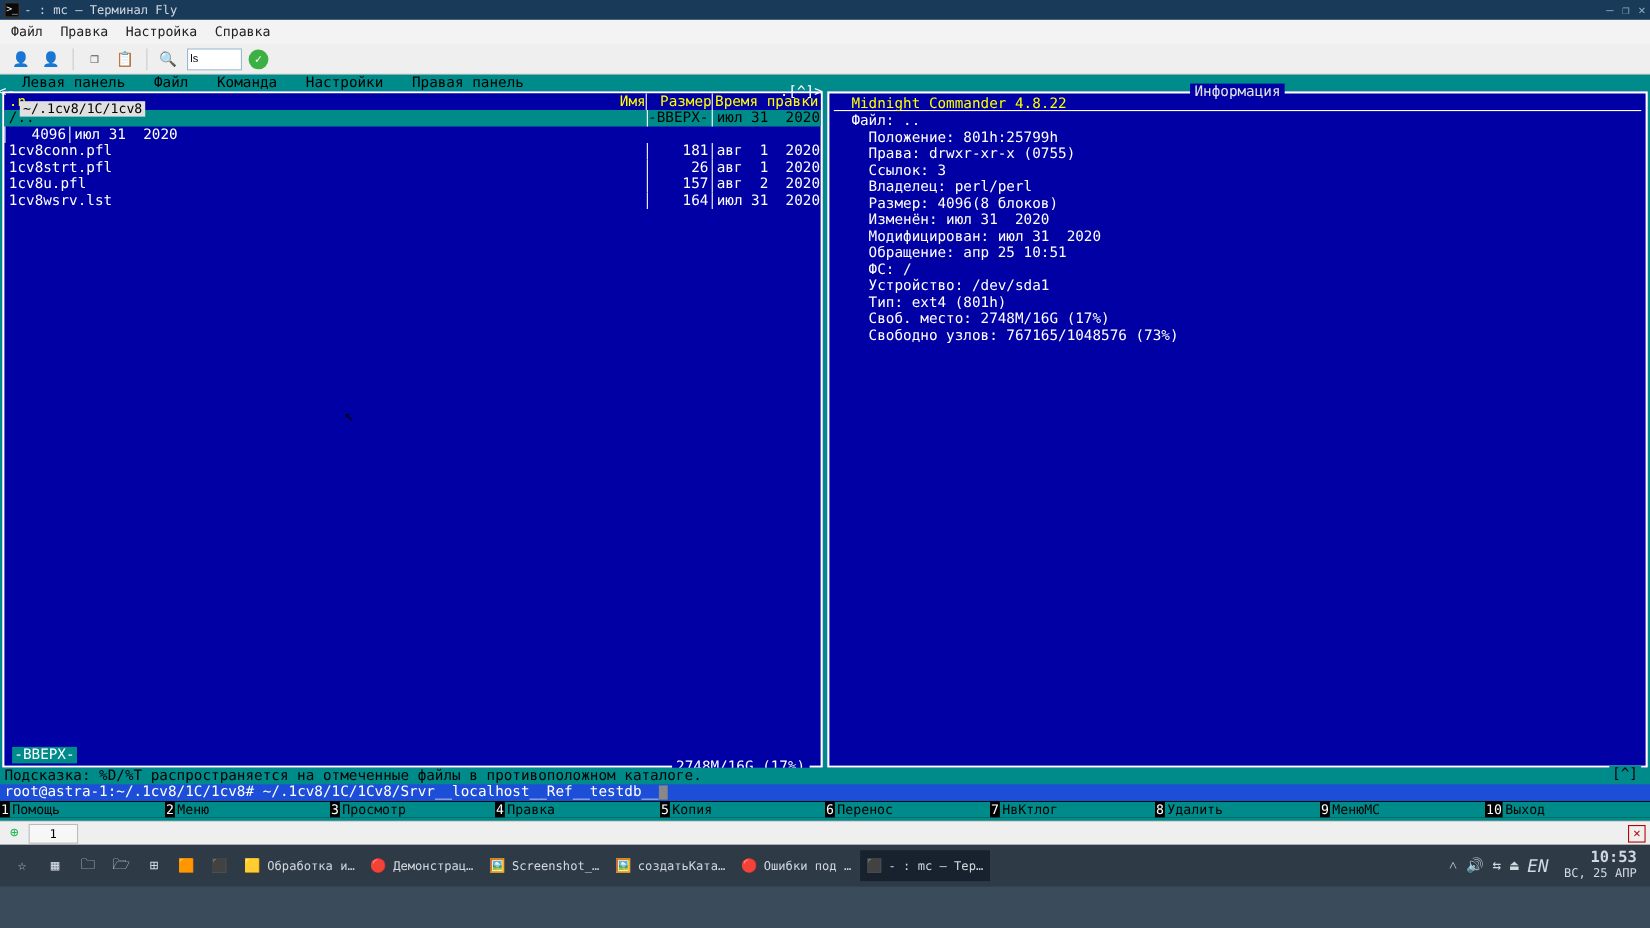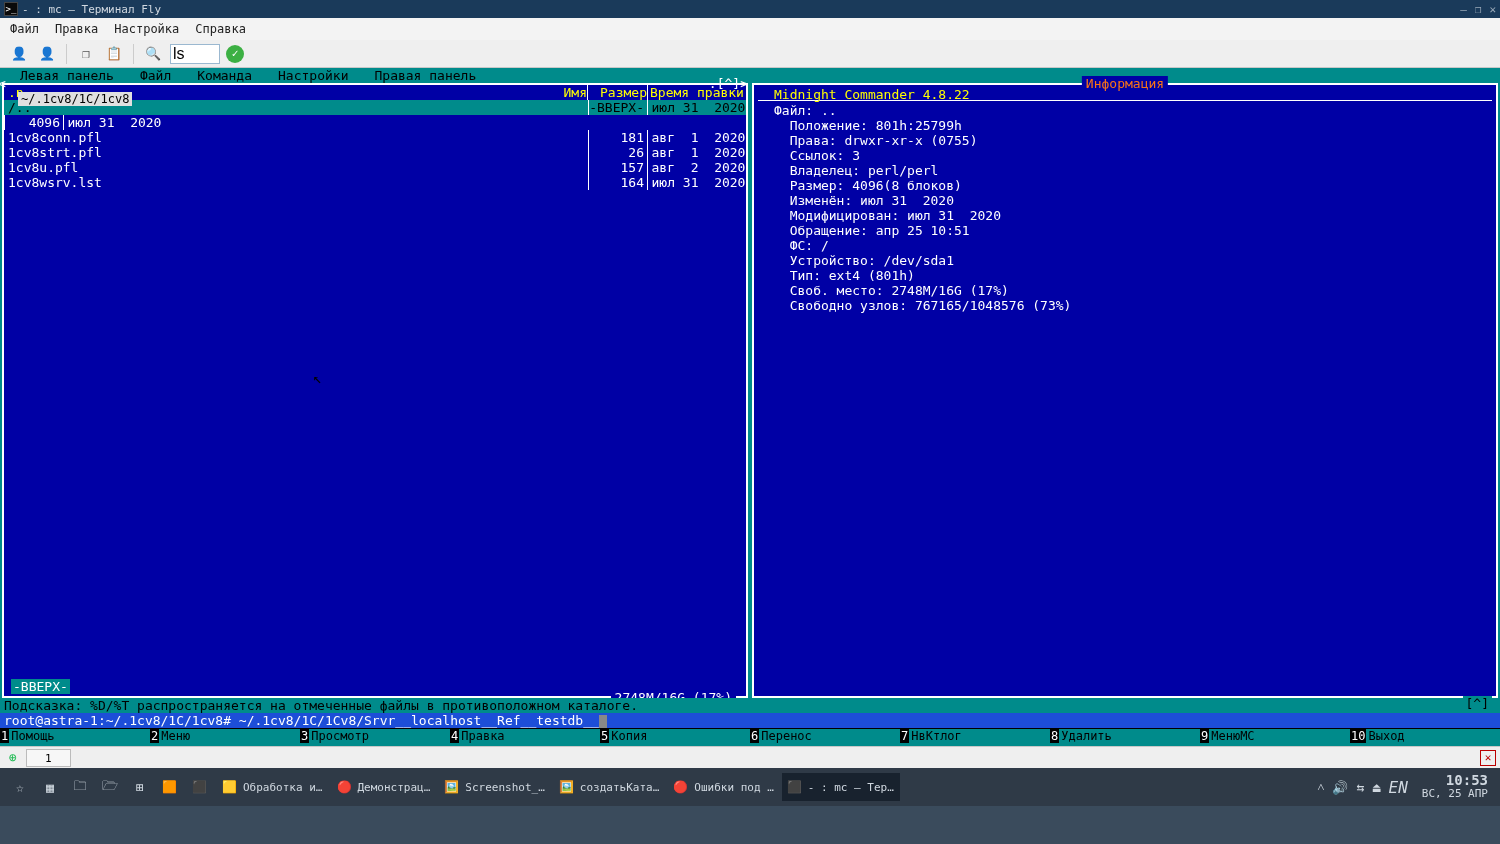--- a/index.html
+++ b/index.html
@@ -5,21 +5,21 @@
   * { margin:0; padding:0; box-sizing:border-box; }
   html,body { width:1500px; height:844px; font-family:monospace; font-size:13px; overflow:hidden; background:#3a4b5c; color:#000;}
   .titlebar { height:18px; background:#1a3a5a; color:#d0d8e0; display:flex; align-items:center; padding:0 4px; font-size:11px;}
   .titlebar .icon { width:14px;height:14px;margin-right:4px;display:inline-flex;align-items:center;justify-content:center;background:#0a0a0a;color:#fff;font-size:9px;border:1px solid #444;}
   .titlebar .spacer { flex:1; }
   .winbtn { margin-left:8px; cursor:pointer; opacity:.7;}
   .gui-menubar { height:22px; background:#f3f3f3; display:flex; align-items:center; gap:16px; padding:0 10px; font-size:12px; color:#222; }
   .gui-toolbar { height:28px; background:#efefef; border-bottom:1px solid #c8c8c8; display:flex; align-items:center; gap:6px; padding:0 8px;}
   .tbtn { width:22px;height:22px;display:inline-flex;align-items:center;justify-content:center;font-size:13px;border-radius:3px;}
   .tsep{width:1px;height:20px;background:#ccc;margin:0 2px;}
-  .cmdinput{height:20px;width:50px;border:1px solid #9bb8d0;background:#fff;font-size:16px;padding:0 2px;}
+  .cmdinput{height:20px;width:50px;border:1px solid #9bb8d0;background:#fff;font-size:10px;padding:0 2px;}
   .okbtn{width:18px;height:18px;border-radius:9px;background:#3cb043;color:#fff;display:inline-flex;align-items:center;justify-content:center;font-size:11px;}
 
   .terminal { position:relative; height:678px; background:#008b8b; }
   .mc-top-menu { height:15px; background:#008b8b; color:#000; display:flex; align-items:center; gap:26px; padding-left:20px;}
   .mc-top-menu span{cursor:pointer;}
   .mc-body { display:flex; padding:0 0 0 0;}
   .panel { flex:1; margin:0 2px; }
   .panel-frame { border:2px solid #fff; height:615px; background:#0000a5; position:relative;}
   .panel-label { position:absolute; top:-9px; left:14px; background:#e0e0e0; color:#000; padding:0 3px; font-size:12px;margin-top:16px;}
   .panel-corner-l{position:absolute;top:-9px;left:-6px;color:#fff;}
@@ -30,21 +30,21 @@
   .col-size{width:60px;text-align:right;border-right:1px solid #fff;}
   .col-date{width:98px;text-align:center;}
   .rows{}
   .row{display:flex;color:#fff;height:15px;align-items:center;}
   .row .fname{flex:1;padding-left:4px;white-space:nowrap;overflow:hidden;text-align:left;}
   .row .fsize{width:60px;text-align:right;padding-right:3px;border-right:1px solid #fff;border-left:1px solid #fff;}
   .row .fdate{width:98px;text-align:center;padding-left:3px;white-space:pre;}
   .row.sel{background:#008b8b;color:#000;}
   .row.dir .fname{color:#fff;font-weight:bold;}
   
-  .rpanel-title{position:absolute;top:-9px;left:50%;transform:translateX(-50%);color:#f97316;background:#0000a5;padding:0 4px;}
+  .rpanel-title{position:absolute;top:-9px;left:50%;transform:translateX(-50%);color:#e5e5e5;background:#0000a5;padding:0 4px;}
   .version{padding:2px 20px;color:#ffff00;height:15px;}
   .version-line{height:1px;border-bottom:1px solid #fff;margin:0 4px;}
   .info{padding:2px 20px;color:#fff;line-height:15px;white-space:pre;}
   
   .bver{position:absolute;bottom:2px;left:7px;color:#fff;background:#008b8b;padding:0 2px;}
   .mc-disk{position:absolute;bottom:-9px;right:10px;color:#fff;background:#0000a5;padding:0 4px;}
   
   .cmd-area{background:#1d4ed8;color:#fff;padding:0 4px;line-height:15px;}
   .prompt{color:#fff;white-space:pre;}
   .ru-ind{position:absolute;right:8px;bottom:17px;background:#008b8b;color:#000;padding:0 3px;}

